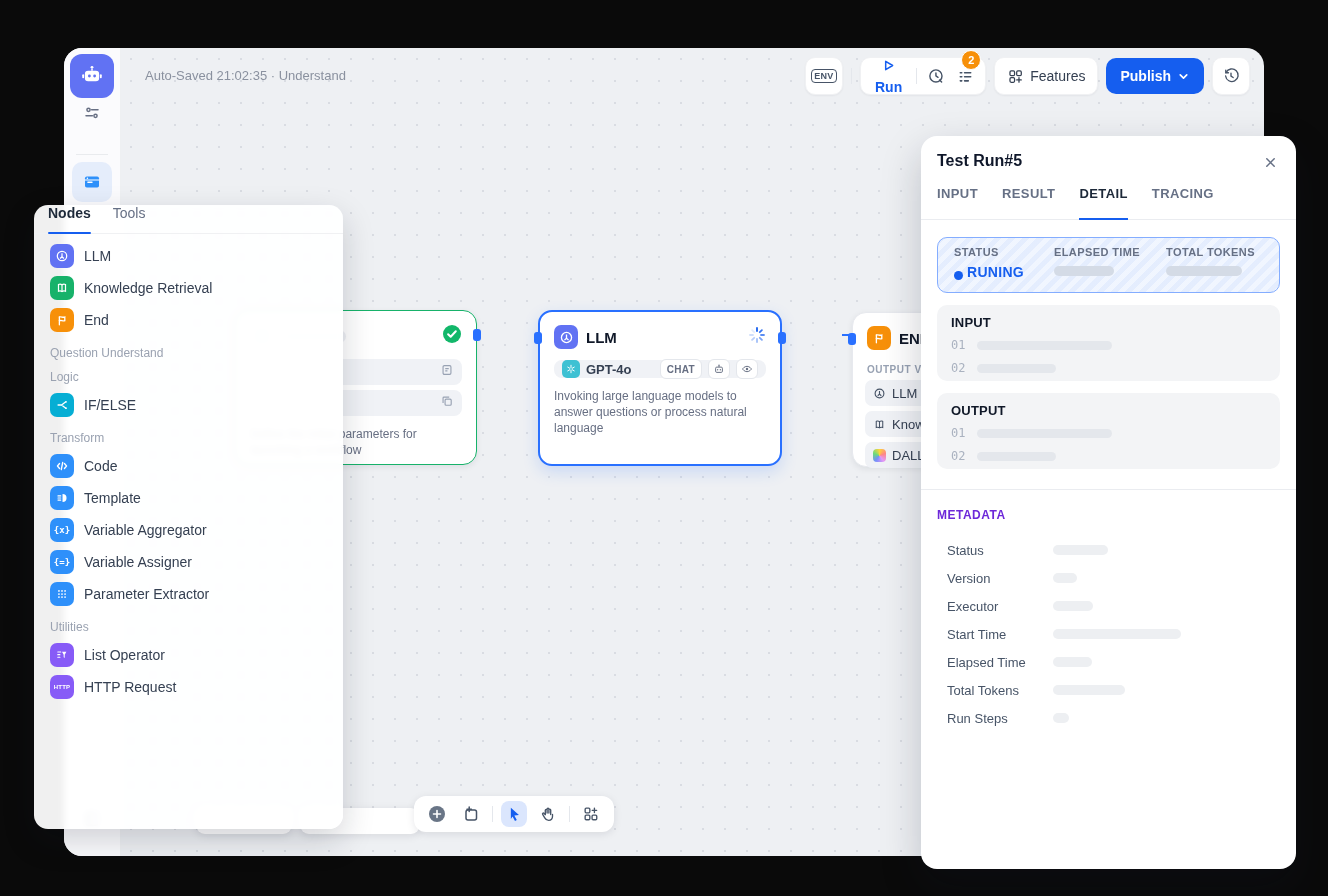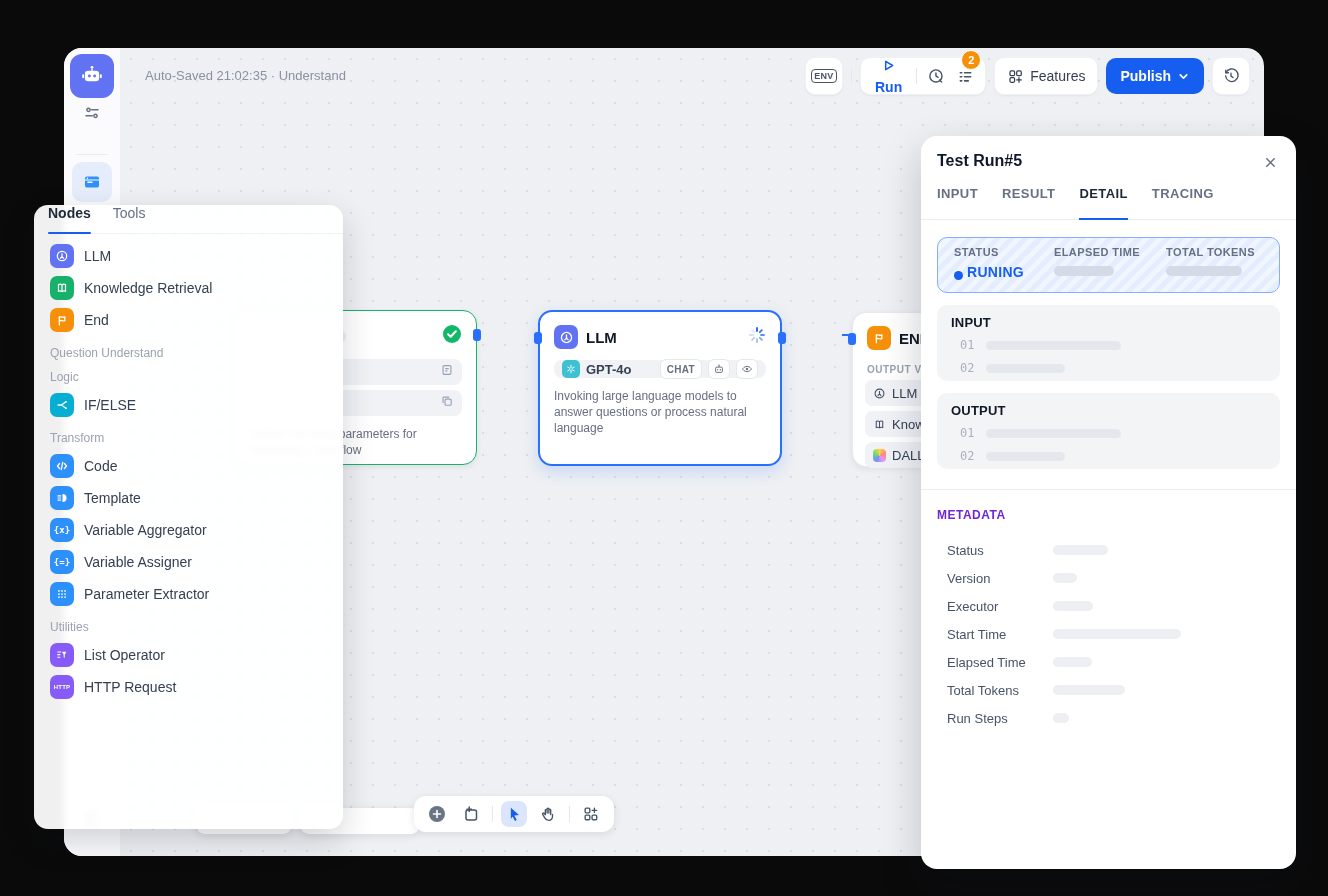--- a/index.html
+++ b/index.html
@@ -68,21 +68,21 @@
   .status-card{position:absolute;left:16px;top:101px;width:341px;height:46px;border:1px solid #84adff;border-radius:10px;
     background:repeating-linear-gradient(135deg,rgba(21,94,239,.07) 0 5px,rgba(21,94,239,.015) 5px 10px),#f4f8ff;
     display:flex;padding:8px 0 0 0;}
   .sc-col{display:flex;flex-direction:column;gap:6px;}
   .sc-label{font-size:11px;font-weight:600;letter-spacing:.4px;color:#667085;}
   .sc-skel{height:10px;border-radius:5px;background:#d4dbe6;}
   .running{display:flex;align-items:flex-end;gap:4px;font-size:14px;font-weight:800;color:#155eef;letter-spacing:.3px;}
   .running i{width:9px;height:9px;border-radius:50%;background:#155eef;}
   .io-card{position:absolute;left:16px;width:343px;height:76px;background:#f3f4f6;border-radius:10px;}
   .io-head{font-size:13px;font-weight:800;color:#101828;margin:10px 0 8px 14px;letter-spacing:.2px;}
-  .io-row{display:flex;align-items:center;gap:12px;margin:0 0 9px 23px;}
+  .io-row{display:flex;align-items:center;gap:12px;margin:0 0 9px 14px;}
   .io-ln{font-size:12px;color:#aab2c0;font-family:"DejaVu Sans Mono",monospace;}
   .io-skel{height:9px;border-radius:5px;background:#e4e7ec;}
   .trp-div{position:absolute;left:0;right:0;top:353px;height:1px;background:#eaecf0;}
   .meta-head{position:absolute;left:16px;top:372px;font-size:12px;font-weight:700;color:#6d28d9;letter-spacing:.5px;}
   .meta-rows{position:absolute;left:26px;top:400px;right:16px;}
   .meta-row{height:28px;display:flex;align-items:center;}
   .meta-label{width:106px;font-size:13px;color:#475467;}
   .meta-skel{height:10px;border-radius:5px;background:#edeff2;}
   
   .scrollbar{position:absolute;width:5px;height:32px;border-radius:3px;background:#cfd4dc;}

